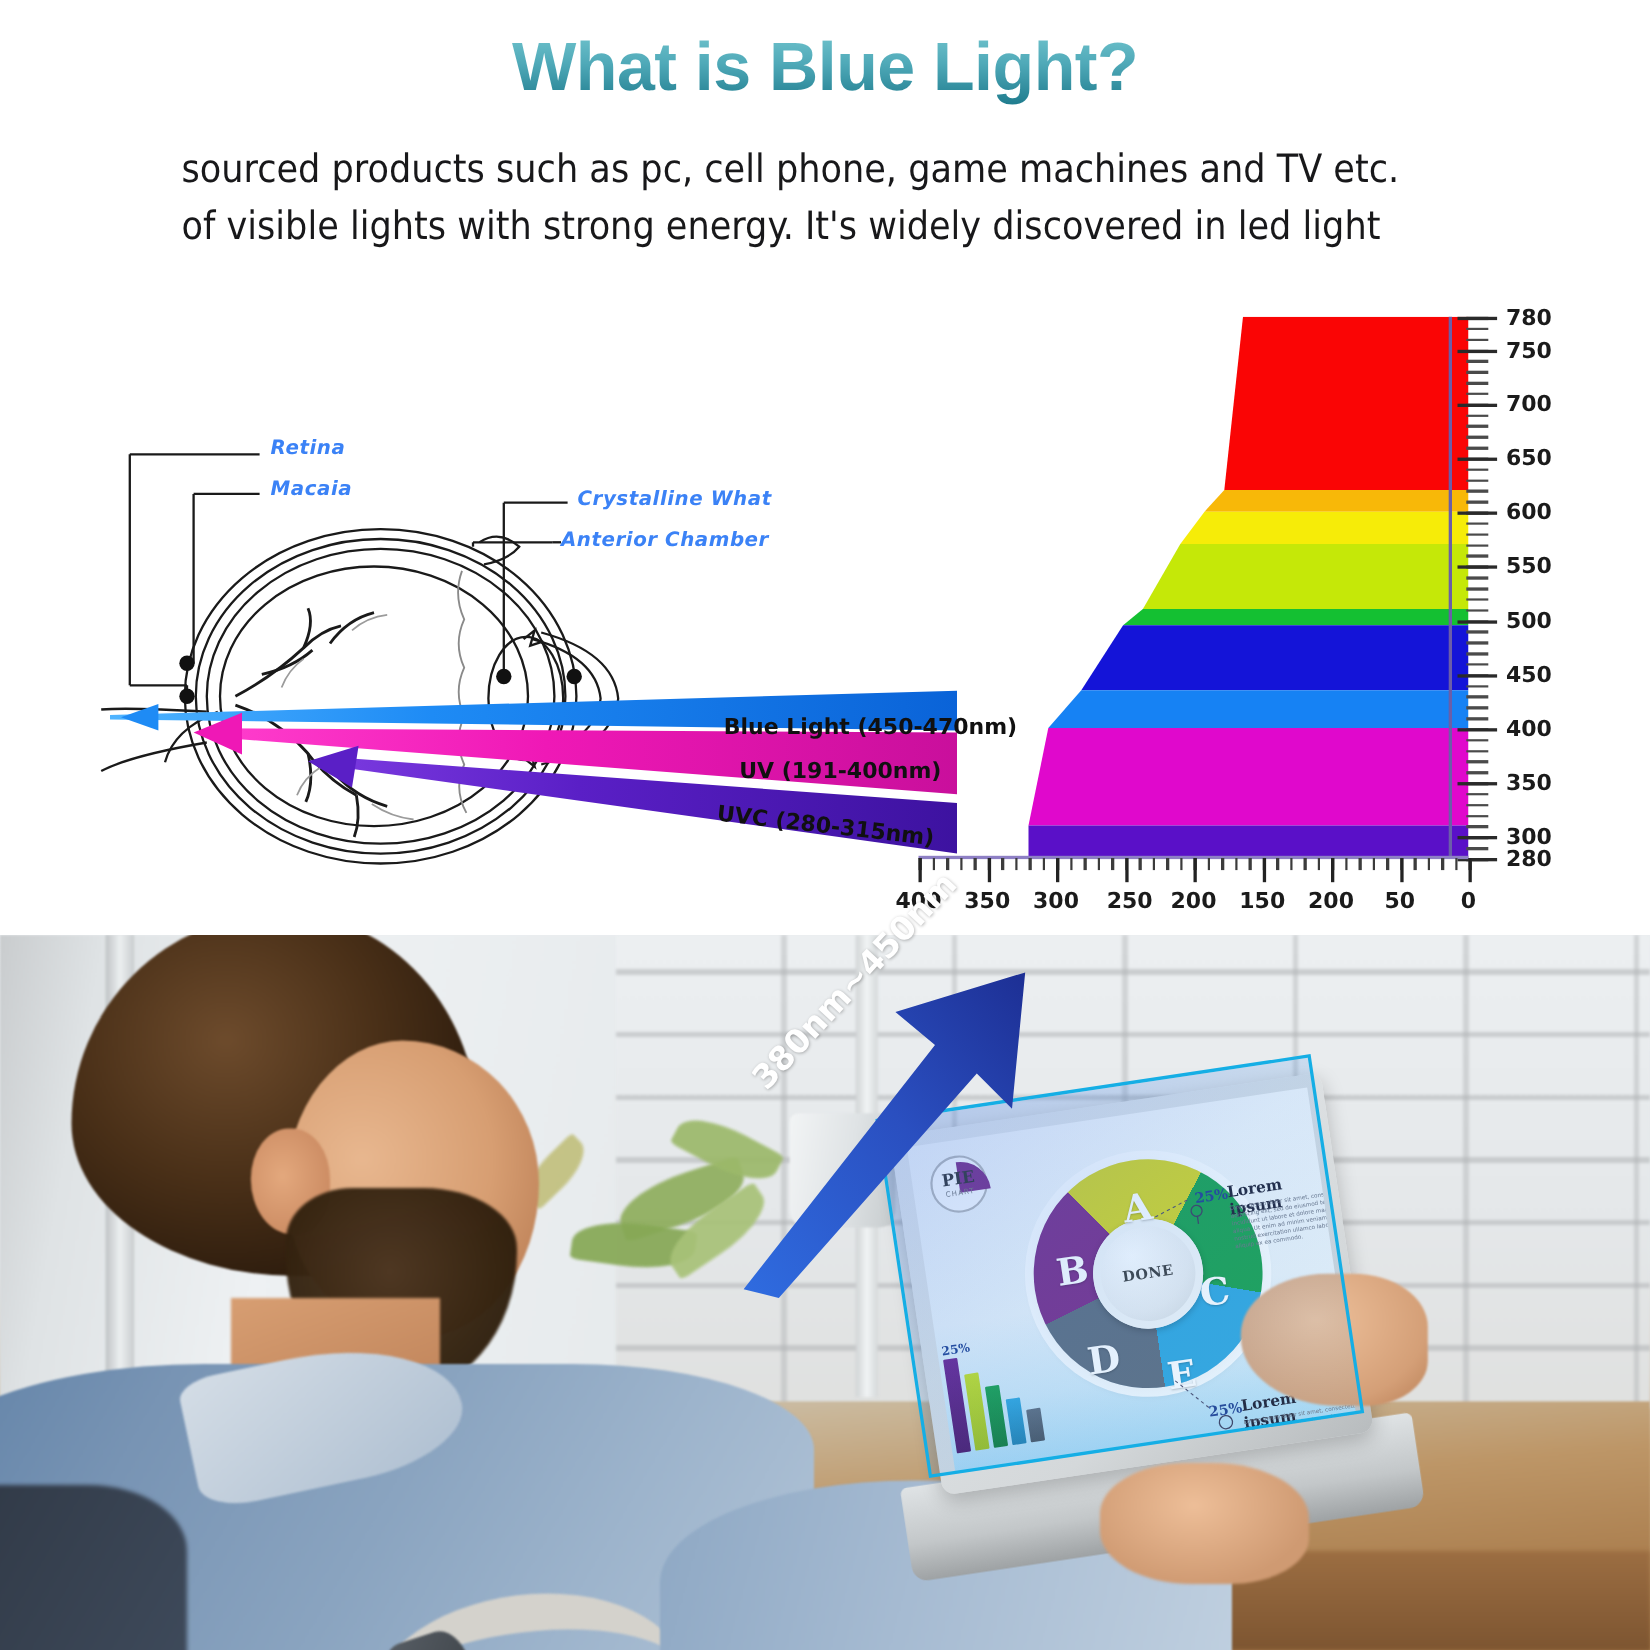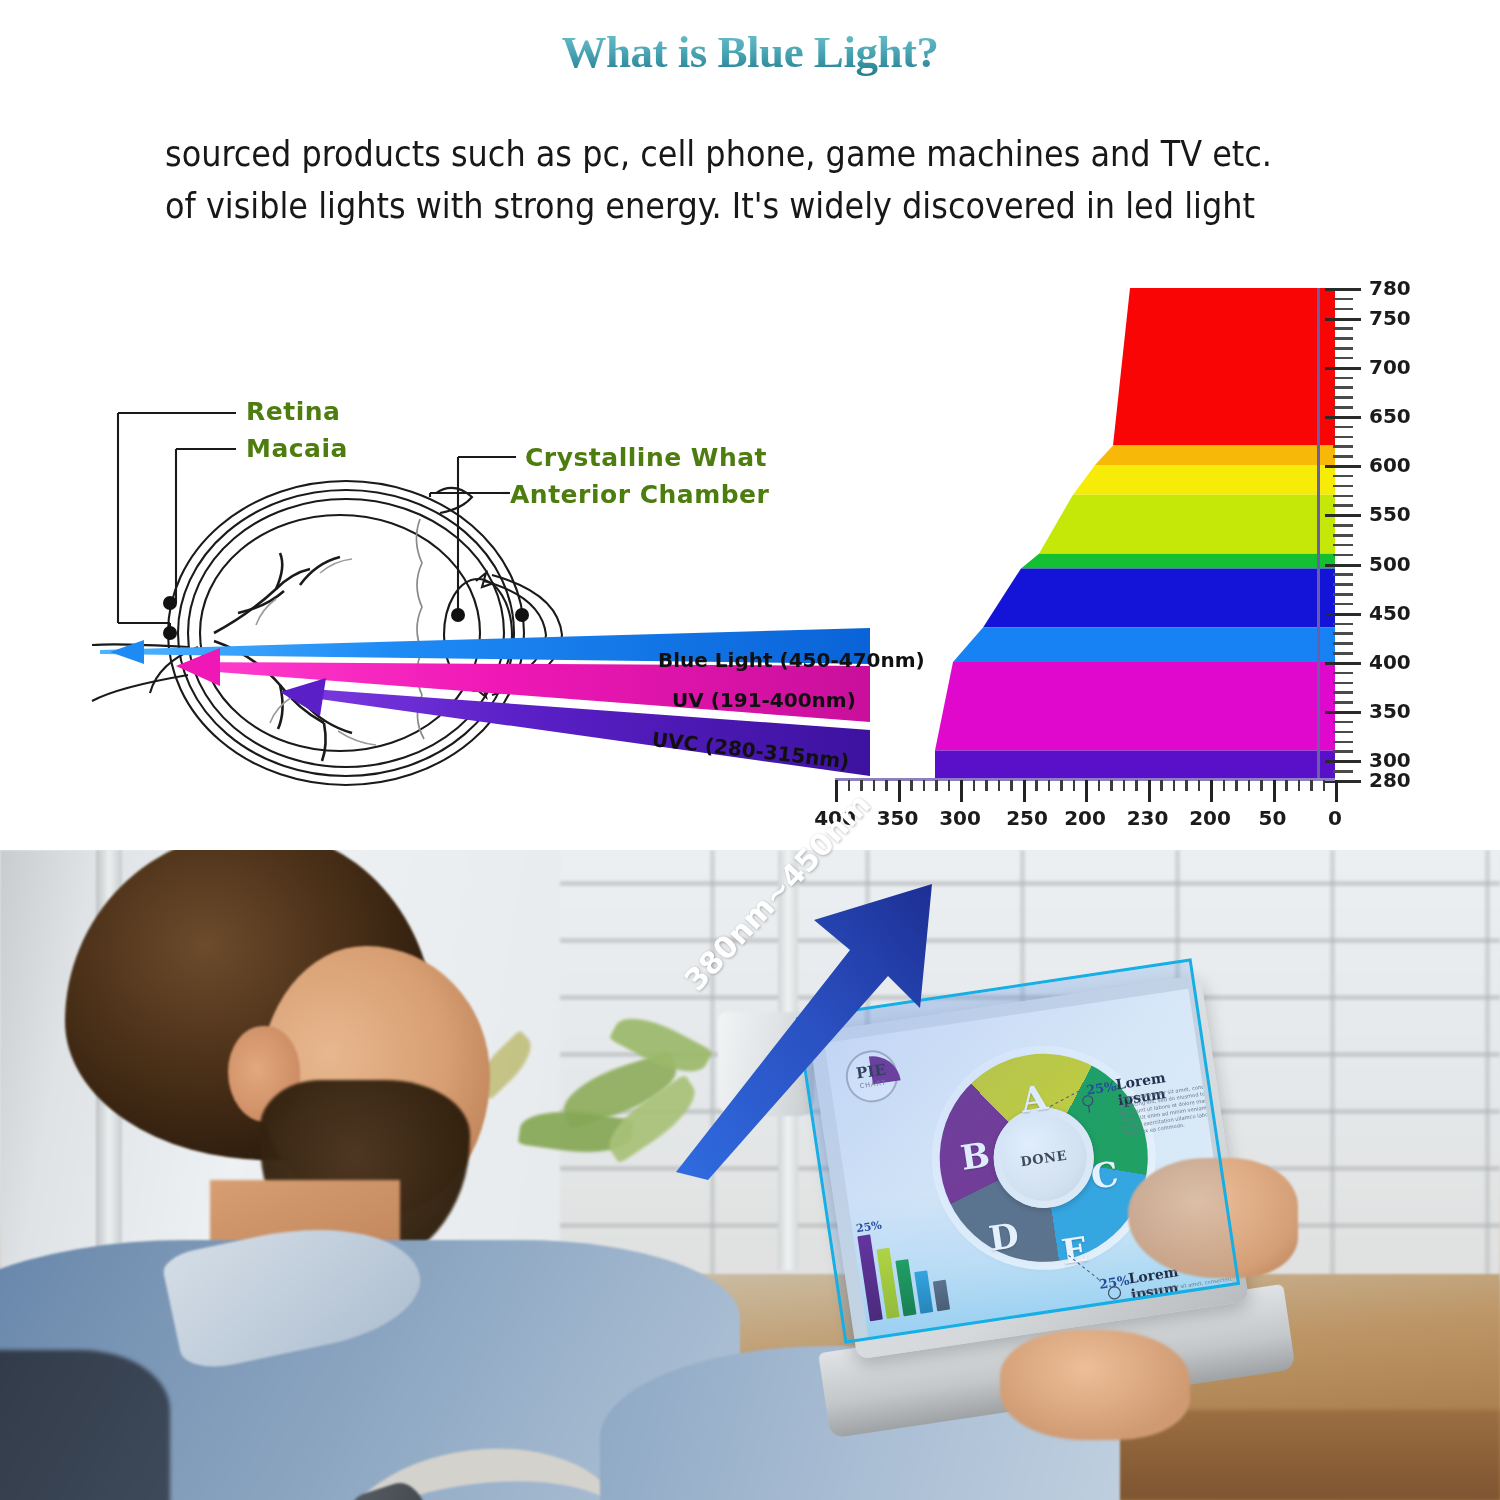--- a/index.html
+++ b/index.html
@@ -10,42 +10,43 @@
     overflow: hidden;
   }
   #page { position: relative; width: 1500px; height: 1500px; background:#fff; }
 
   
   #top-panel { position: absolute; left:0; top:0; width:1500px; height:850px; background:#fff; }
 
   #page-title {
     position: absolute; left:0; top:26px; width:1500px;
     text-align: center;
-    font-size: 45px; font-weight: bold; letter-spacing: -0.5px;
+    font-size: 62px; font-weight: bold; letter-spacing: -0.5px;
     background: linear-gradient(180deg,#74c6cf 0%, #4fa9b8 45%, #1d7a8c 100%);
     -webkit-background-clip: text; background-clip: text;
     -webkit-text-fill-color: transparent; color: transparent;
-    font-family: Liberation Serif, serif;
+    font-family: Liberation Sans, sans-serif;
   }
 
   #intro-paragraph {
     position: absolute; left:165px; top:128px; width:1185px;
     font-size: 35.5px; line-height: 52px; color:#18181a;
     font-family: "DejaVu Sans Condensed","DejaVu Sans",sans-serif;
     text-align: left;
   }
   #intro-paragraph span { display:block; white-space: nowrap; }
 
   
   #eye-diagram { position:absolute; left:78px; top:385px; width:800px; height:420px; }
   #eye-diagram svg { position:absolute; left:0; top:0; }
   .eye-label {
     position:absolute; font-family:"DejaVu Sans",sans-serif;
-    font-weight:bold; font-size:25px; color:#4d7c0f; white-space:nowrap;
+    font-weight:bold; font-size:18px; color:#3b82f6; white-space:nowrap;
     letter-spacing:0.5px;
+    font-style:italic;
   }
   #label-retina   { left:168px; top:12px; }
   #label-macaia   { left:168px; top:49px; }
   #label-lens     { left:447px; top:58px; }
   #label-anterior { left:432px; top:95px; }
 
   
   #beams { position:absolute; left:80px; top:600px; width:790px; height:210px; }
   .beam-label {
     position:absolute; font-family:"DejaVu Sans",sans-serif; font-weight:bold;
@@ -601,21 +602,21 @@
           <div class="btick-label" style="left: 0px;">400</div>
           <div class="btick-major" style="left: 62.5px;"></div>
           <div class="btick-label" style="left: 62.5px;">350</div>
           <div class="btick-major" style="left: 125px;"></div>
           <div class="btick-label" style="left: 125px;">300</div>
           <div class="btick-major" style="left: 187.5px;"></div>
           <div class="btick-label" style="left: 192px;">250</div>
           <div class="btick-major" style="left: 250px;"></div>
           <div class="btick-label" style="left: 250px;">200</div>
           <div class="btick-major" style="left: 312.5px;"></div>
-          <div class="btick-label" style="left: 312.5px;">230</div>
+          <div class="btick-label" style="left: 312.5px;">150</div>
           <div class="btick-major" style="left: 375px;"></div>
           <div class="btick-label" style="left: 375px;">200</div>
           <div class="btick-major" style="left: 437.5px;"></div>
           <div class="btick-label" style="left: 437.5px;">50</div>
           <div class="btick-major" style="left: 500px;"></div>
           <div class="btick-label" style="left: 500px;">0</div>
         </div>
     </div>
   </div>
 

